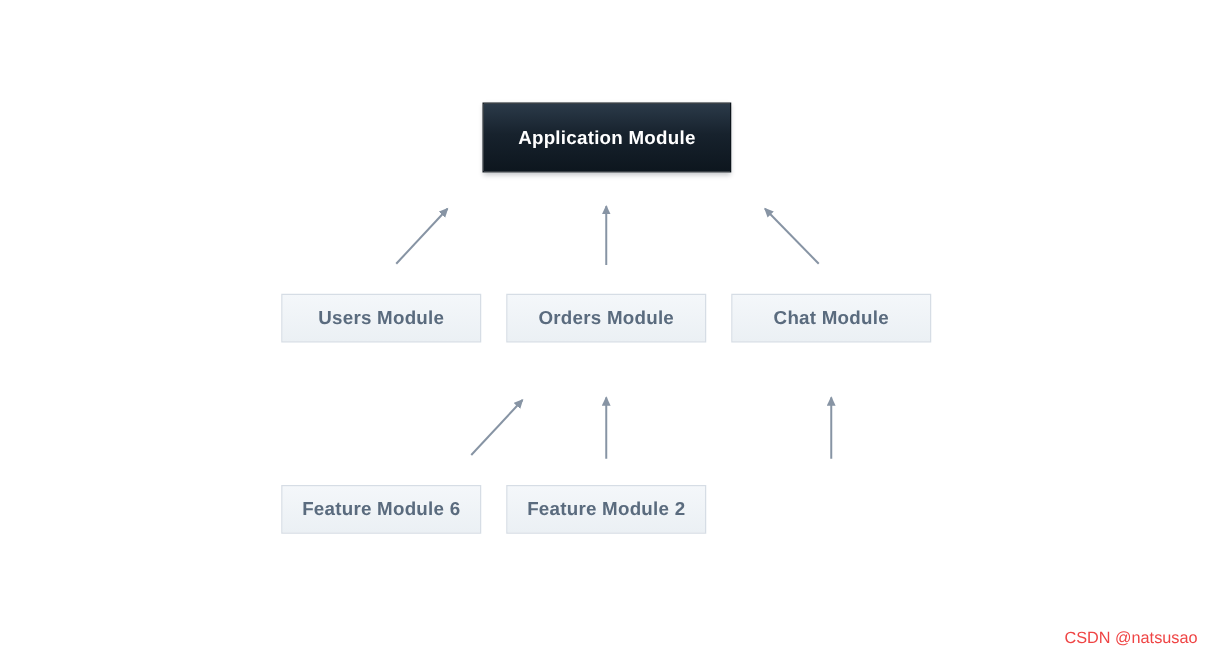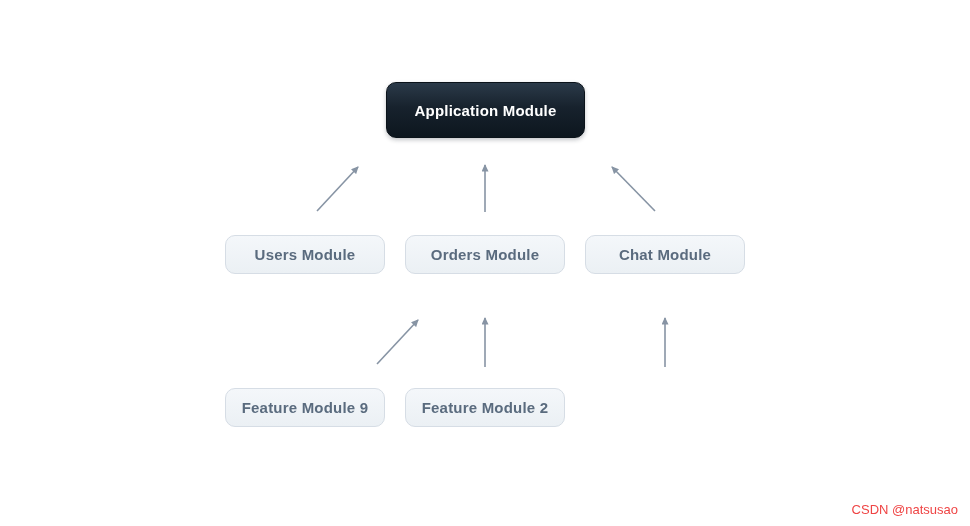--- a/index.html
+++ b/index.html
@@ -14,21 +14,21 @@
     height: 526px;
     background: #ffffff;
     overflow: hidden;
   }
   .node {
     position: absolute;
     display: flex;
     align-items: center;
     justify-content: center;
     box-sizing: border-box;
-    border-radius: 10px;
+    border-radius: 0;
     font-size: 15px;
     letter-spacing: 0.2px;
   }
   .node-root {
     left: 386px;
     top: 82px;
     width: 199px;
     height: 56px;
     background: linear-gradient(180deg, #2b3a49 0%, #17222d 45%, #0d161e 100%);
     color: #ffffff;
@@ -93,21 +93,21 @@
     <span>Users Module</span>
   </div>
   <div class="node node-light row-mid col-2">
     <span>Orders Module</span>
   </div>
   <div class="node node-light row-mid col-3">
     <span>Chat Module</span>
   </div>
 
   <div class="node node-light row-bottom col-1">
-    <span>Feature Module 9</span>
+    <span>Feature Module 6</span>
   </div>
   <div class="node node-light row-bottom col-2">
     <span>Feature Module 2</span>
   </div>
 
   <div class="watermark">CSDN @natsusao</div>
 
 </div>
 
 </body></html>

